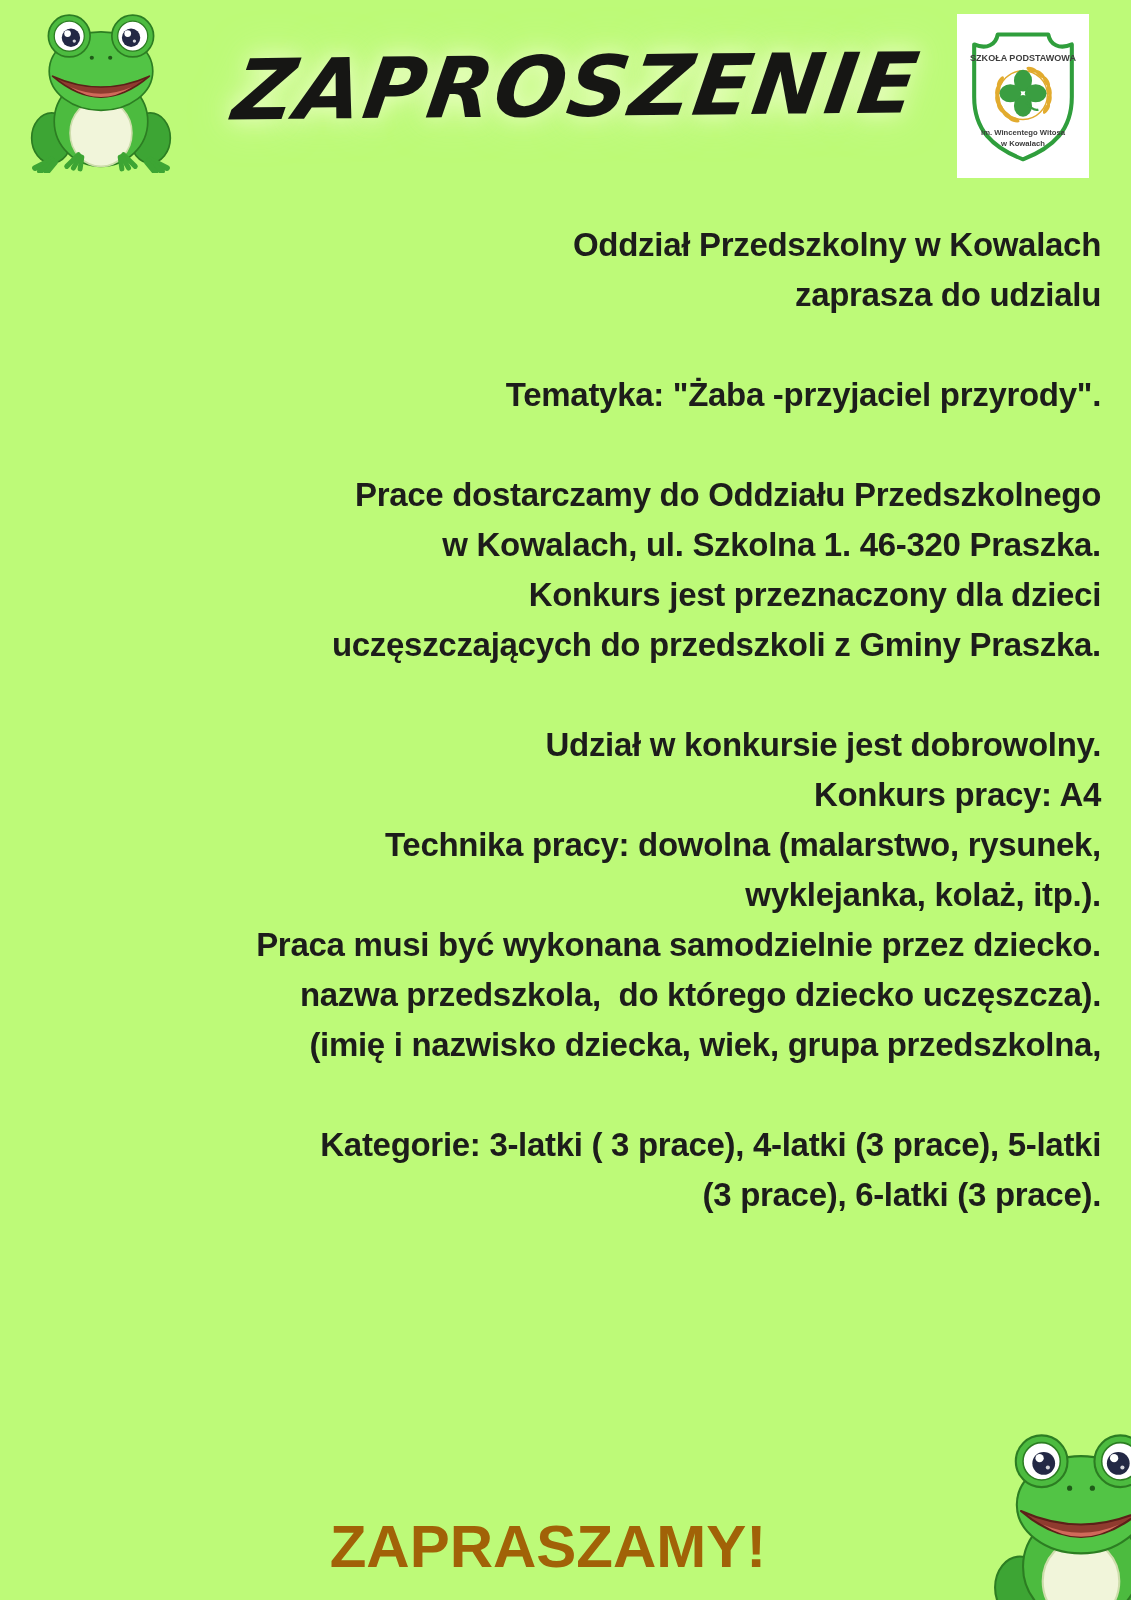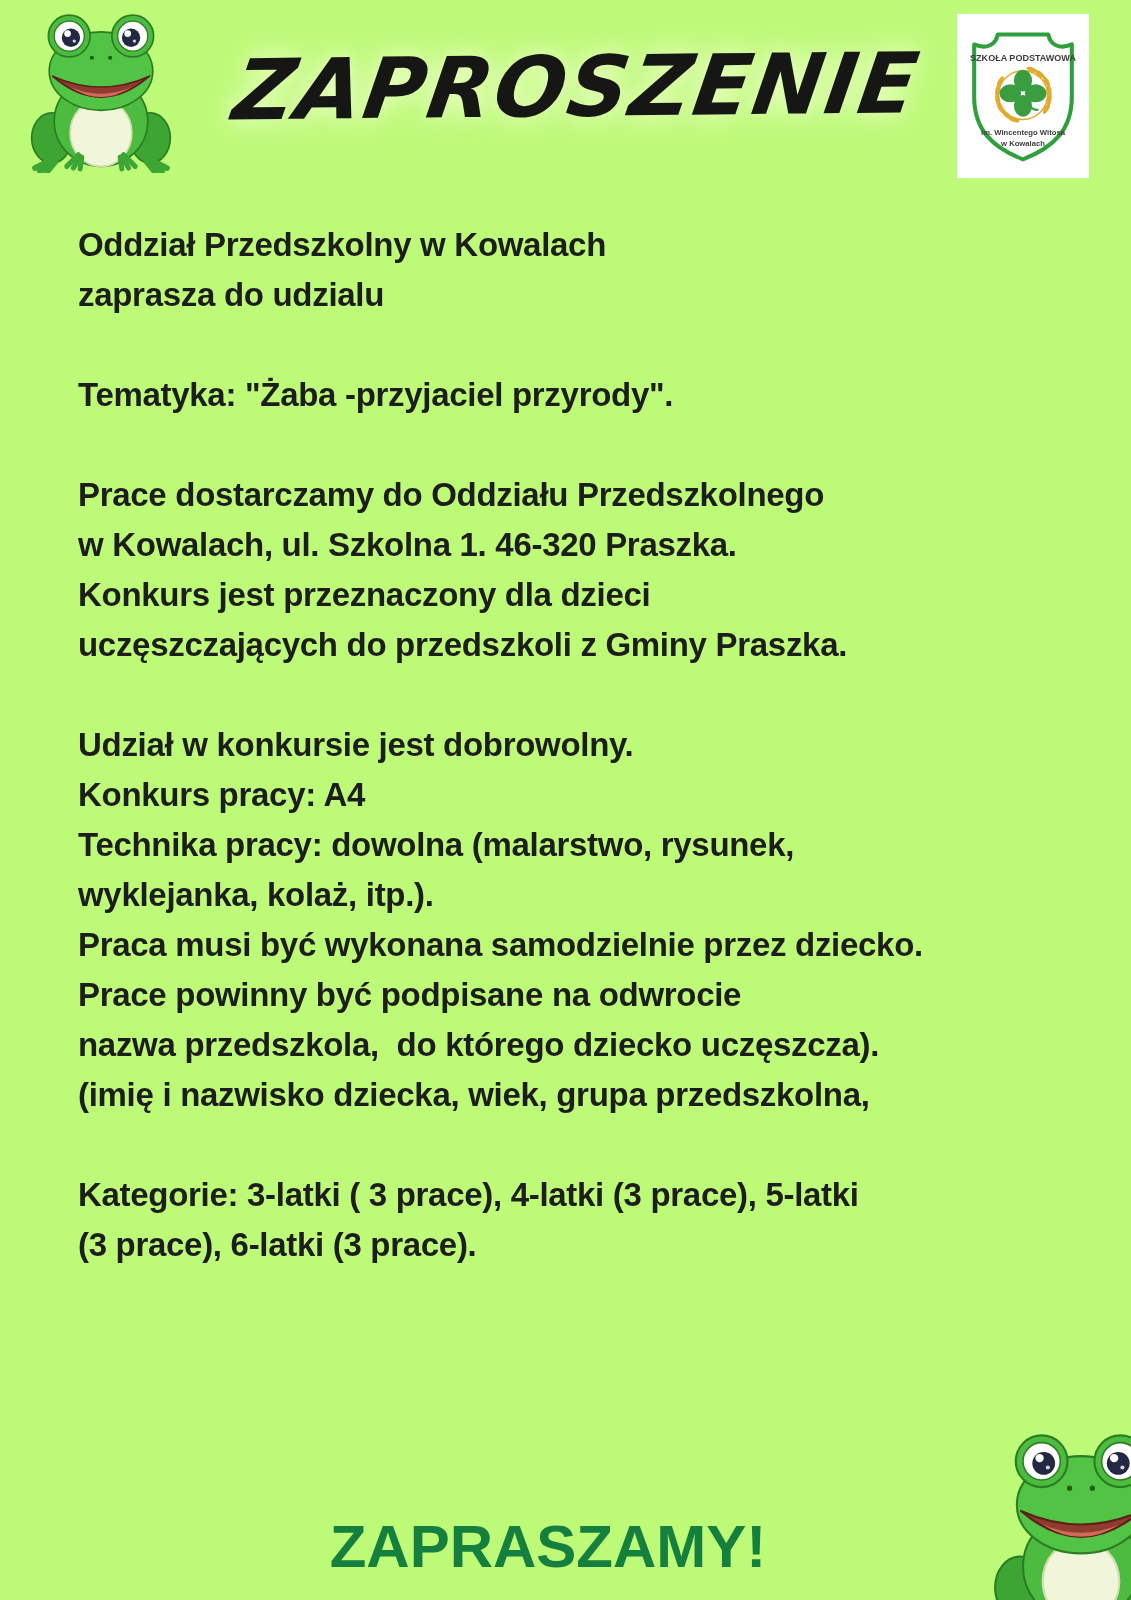--- a/index.html
+++ b/index.html
@@ -54,37 +54,38 @@
     left: 78px;
     right: 30px;
   }
   .paragraph { margin: 0 0 50px 0; }
   .line {
     font-size: 33px;
     line-height: 50px;
     font-weight: 700;
     letter-spacing: -0.3px;
     white-space: pre-wrap;
+    text-align: right;
   }
   .line.underline {
     text-decoration: underline;
     text-decoration-thickness: 4px;
     text-underline-offset: 7px;
   }
   
   .closing {
     position: absolute;
     top: 1512px;
     left: 0;
     width: 1096px;
     margin: 0;
     text-align: center;
     font-size: 60px;
     font-weight: 700;
-    color: #15803d;
+    color: #a16207;
   }
 </style>
 </head>
 <body>
 
 <div class="page">
 
   <div class="frog frog-top-left">
     <svg viewBox="0 0 170 200">
       <ellipse cx="26" cy="158" rx="24" ry="30" fill="#3da534" stroke="#2c7d22" stroke-width="2"></ellipse>
@@ -172,21 +173,20 @@
       <div class="line">w Kowalach, ul. Szkolna 1. 46-320 Praszka.</div>
       <div class="line">Konkurs jest przeznaczony dla dzieci</div>
       <div class="line">uczęszczających do przedszkoli z Gminy Praszka.</div>
     </div>
     <div class="paragraph">
       <div class="line">Udział w konkursie jest dobrowolny.</div>
       <div class="line">Konkurs pracy: A4</div>
       <div class="line">Technika pracy: dowolna (malarstwo, rysunek,</div>
       <div class="line">wyklejanka, kolaż, itp.).</div>
       <div class="line">Praca musi być wykonana samodzielnie przez dziecko.</div>
-      <div class="line">Prace powinny być podpisane na odwrocie</div>
       <div class="line">nazwa przedszkola,  do którego dziecko uczęszcza).</div>
       <div class="line">(imię i nazwisko dziecka, wiek, grupa przedszkolna,</div>
     </div>
     <div class="paragraph">
       <div class="line">Kategorie: 3-latki ( 3 prace), 4-latki (3 prace), 5-latki</div>
       <div class="line">(3 prace), 6-latki (3 prace).</div>
     </div>
   </div>
 
   <h2 class="closing">ZAPRASZAMY!</h2>

